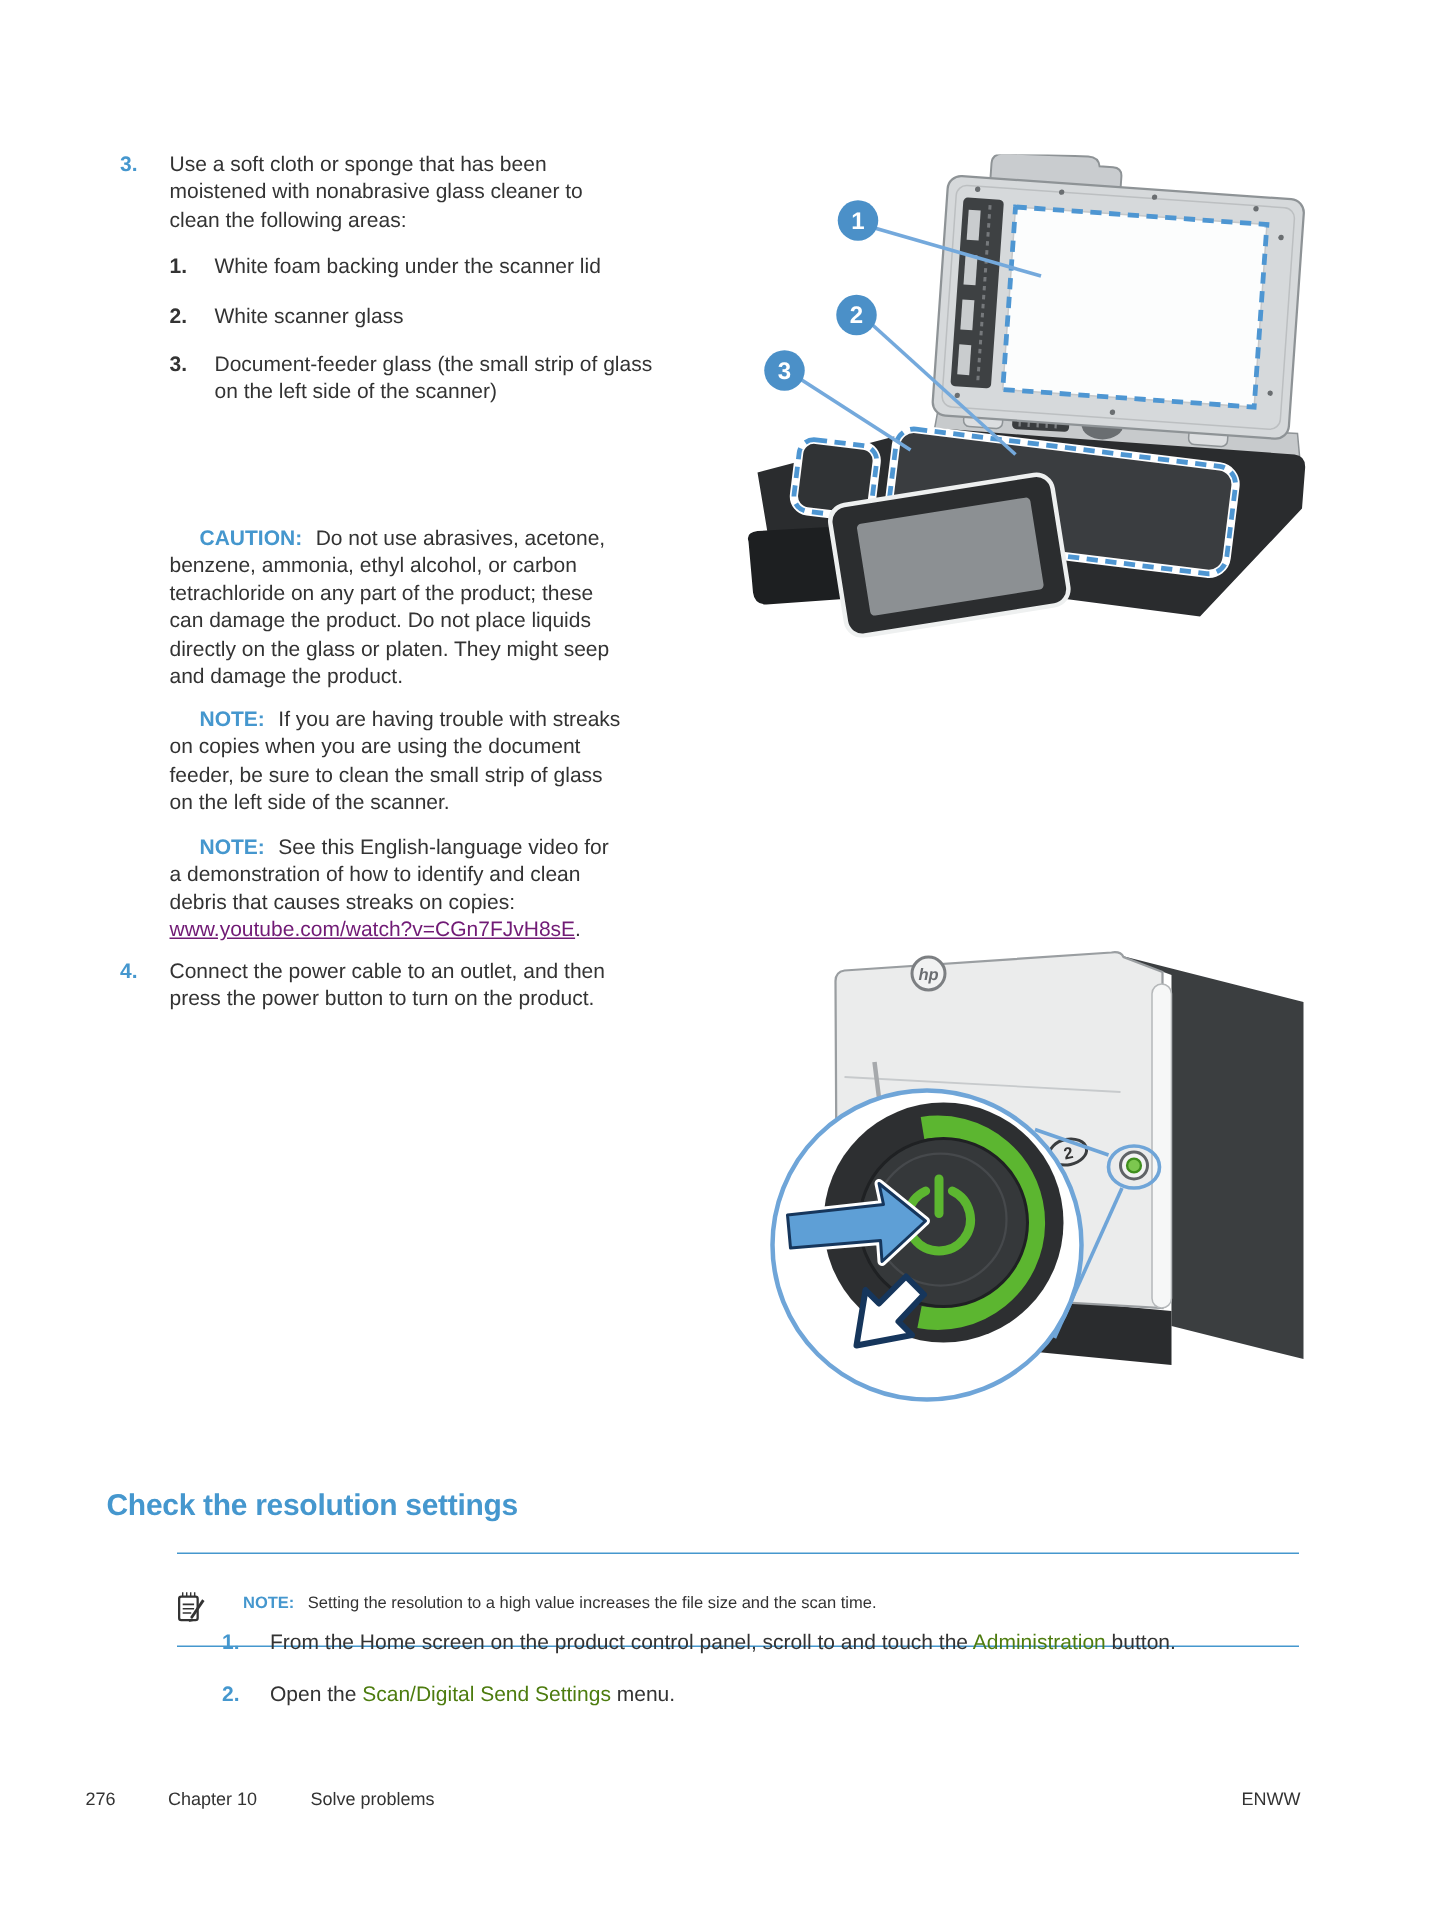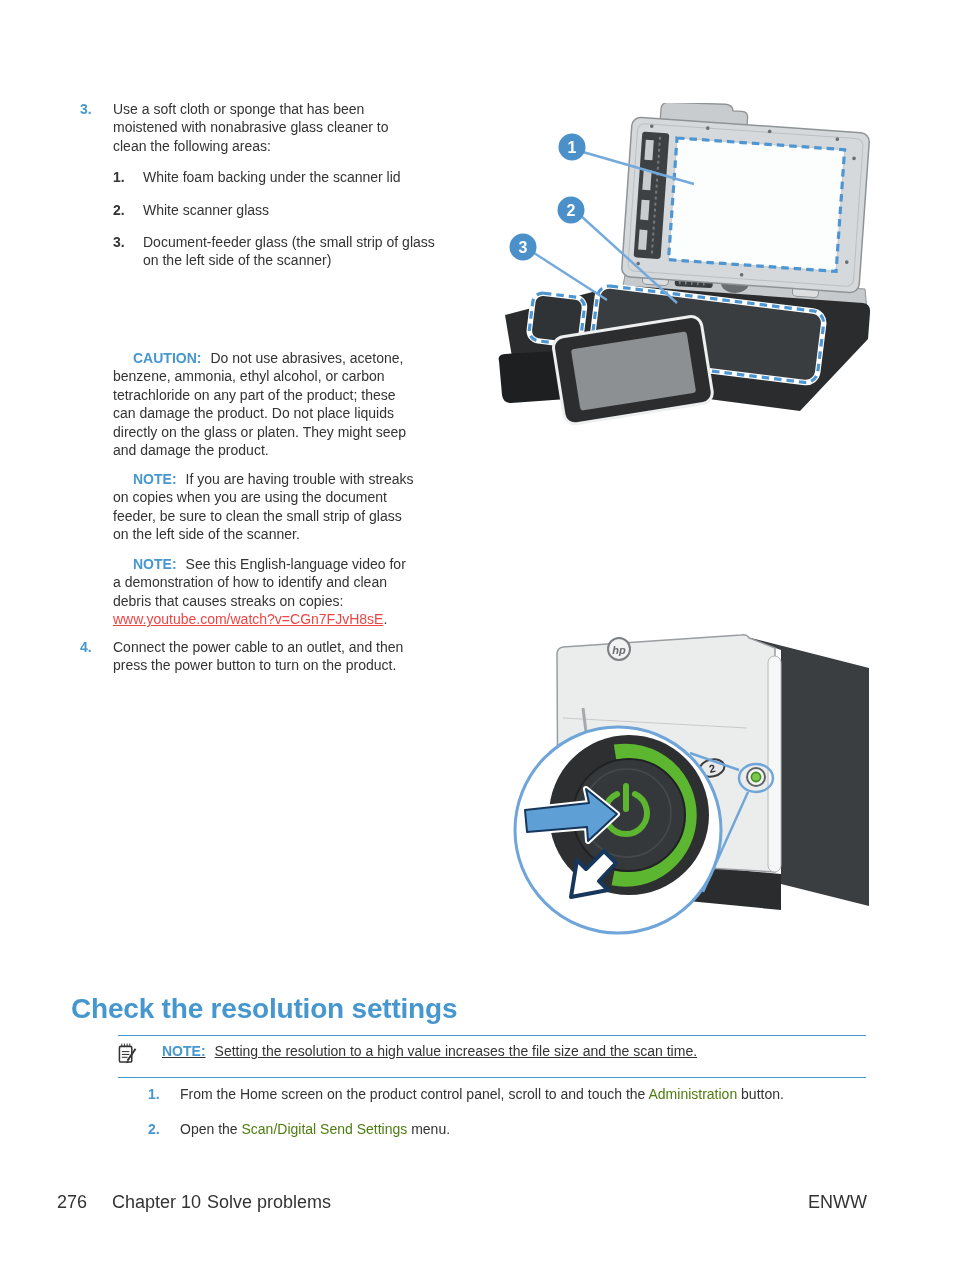--- a/index.html
+++ b/index.html
@@ -8,37 +8,37 @@
     font-family:"Liberation Sans","DejaVu Sans",sans-serif;
     color:#333333;overflow:hidden;
   }
   .para{position:absolute;font-size:14px;line-height:18.4px;color:#333333;}
   .w300{width:302px;}
   .flexrow{display:flex;align-items:flex-start;}
   .stepnum{flex:0 0 33px;font-weight:bold;color:#4597CE;}
   .subnum{flex:0 0 30px;font-weight:bold;color:#333333;}
   .bluelabel{font-weight:bold;color:#4597CE;margin-right:9px;margin-left:20px;}
   .linkblue{color:#4d7c0f;}
-  .urllink{color:#ef4444;text-decoration:underline;cursor:pointer;}
+  .urllink{color:#701a75;text-decoration:underline;cursor:pointer;}
   .heading{
     position:absolute;left:71px;top:993px;
-    font-size:28px;font-weight:bold;color:#4597CE;letter-spacing:-0.2px;
+    font-size:20px;font-weight:bold;color:#4597CE;letter-spacing:-0.2px;
   }
   .notebox{
     position:absolute;left:118px;top:1035px;width:748px;
     border-top:1.6px solid #4597CE;border-bottom:1.6px solid #4597CE;
-    padding:6px 0 9px 0;
+    padding:24px 0 9px 0;
     display:flex;align-items:flex-start;
-    font-size:14px;line-height:18.4px;text-decoration:underline;
+    font-size:11px;line-height:18.4px;
   }
   .noteicon{flex:0 0 24px;padding-top:1px;}
   .bstep{position:absolute;left:148px;display:flex;font-size:14px;line-height:18.4px;}
   .bstep .stepnum{flex:0 0 32px;}
   .bstep .btext{width:692px;}
-  .footer-item{position:absolute;top:1192px;font-size:18px;color:#333333;}
+  .footer-item{position:absolute;top:1192px;font-size:12px;color:#333333;}
   .fig{position:absolute;}
   svg text{font-family:"Liberation Sans","DejaVu Sans",sans-serif;}
 </style>
 </head>
 <body>
 
 <div class="page">
 
   <div class="para flexrow" style="left:80px;top:100px;width:335px;">
     <span class="stepnum">3.</span>

